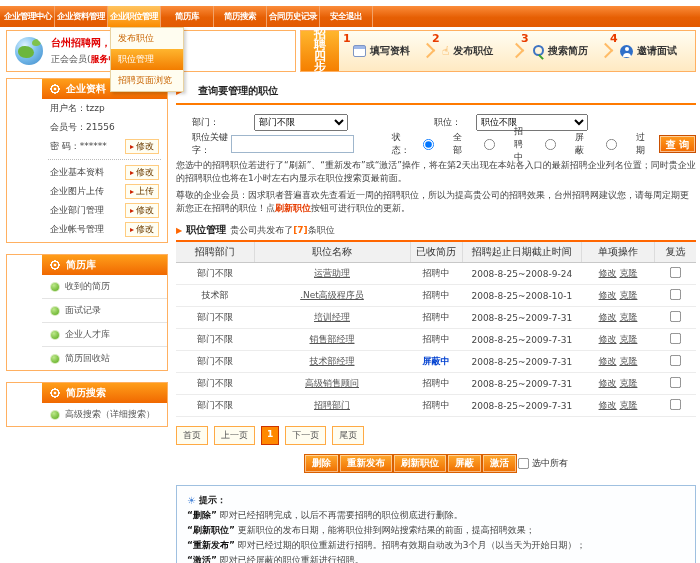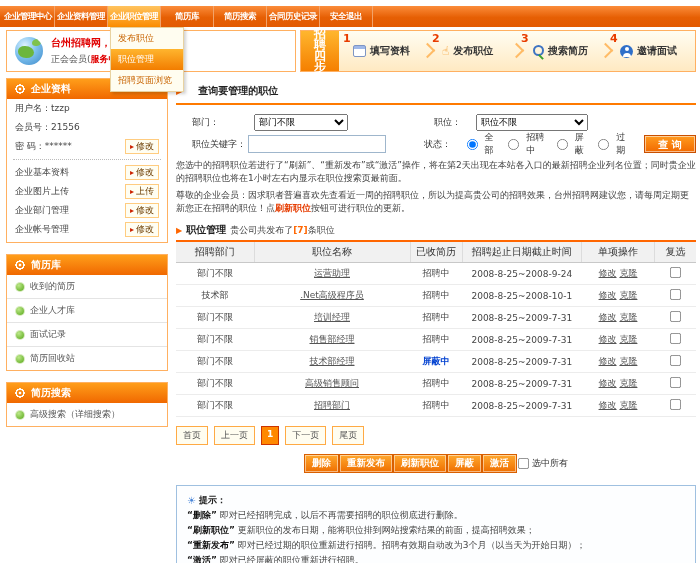--- a/index.html
+++ b/index.html
@@ -51,21 +51,21 @@
   .magnifier-icon::before{content:"";position:absolute;top:0;left:2px;width:7px;height:7px;
         border:2px solid #3f74c2;border-radius:50%;}
   .magnifier-icon::after{content:"";position:absolute;bottom:0;right:0;width:6px;height:2px;
         background:#3aa02a;transform:rotate(45deg);}
   .person-icon{width:13px;height:13px;border-radius:50%;background:#2f6fc9;position:relative;}
   .person-icon::before{content:"";position:absolute;top:2px;left:4.5px;width:4px;height:4px;background:#fff;border-radius:50%;}
   .person-icon::after{content:"";position:absolute;bottom:1px;left:2.5px;width:8px;height:4px;background:#fff;border-radius:4px 4px 0 0;}
 
   
   .sidebar{position:absolute;top:78px;left:6px;width:162px;}
-  .side-box{border:1px solid #ffb061;background:#fff;margin-bottom:11px;}
+  .side-box{border:1px solid #ffb061;background:#fff;margin-bottom:11px;padding-left:35px;}
   .side-header{height:20px;background:linear-gradient(180deg,#ff9e1a,#f06800);color:#fff;font-weight:bold;
         font-size:10px;display:flex;align-items:center;gap:6px;padding-left:8px;}
   .ring-icon{width:10px;height:10px;border-radius:50%;flex:0 0 auto;
         background:radial-gradient(circle,#fff 0 1.5px,rgba(0,0,0,0) 1.6px 2.9px,#fff 3px 4.6px,rgba(0,0,0,0) 4.7px);}
   .info-row{display:flex;justify-content:space-between;align-items:center;padding:3px 8px;color:#444;height:13px;}
   .mini-btn{display:inline-flex;align-items:center;gap:2px;border:1px solid #ffcc80;background:#fffef2;
         color:#6b3c00;padding:0 4px;height:13px;cursor:pointer;}
   .btn-arrow{color:#cc2200;font-size:8px;line-height:8px;}
   .dotted{border-top:1px dotted #bbb;margin:3px 6px;}
   .link-list .litem{display:flex;align-items:center;gap:6px;padding:5px 9px;border-bottom:1px solid #e4e4e4;
@@ -79,21 +79,21 @@
   .sec-title{font-size:10px;font-weight:bold;color:#222;display:flex;align-items:center;gap:16px;}
   .marker{color:#f60;font-size:8px;}
   .orange-rule{border:none;border-top:2px solid #ff7a00;margin:5px 0 6px;}
   .form-row{display:flex;align-items:center;height:22px;color:#333;}
   .lab1{margin-left:16px;width:62px;}
   .lab2{width:42px;}
   .sp{margin-left:86px;}
   select{width:94px;height:17px;font-size:9px;font-family:"DejaVu Sans",sans-serif;}
   select.wide{width:112px;}
   .kw-input{width:148px;height:14px;border:1px solid #9fb6cc;font-size:9px;}
-  .radios{display:flex;align-items:center;gap:5px;}
+  .radios{display:flex;align-items:center;gap:17px;}
   .radios input{margin:0 1px 0 4px;transform:scale(.85);}
   .search-btn{margin-left:14px;width:58px;height:18px;background:linear-gradient(180deg,#ff9b1f,#f26a00);
         border:1px solid #c94f00;box-shadow:inset 0 0 0 1px rgba(255,255,255,.55);color:#fff;font-weight:bold;
         font-size:10px;font-family:"DejaVu Sans",sans-serif;cursor:pointer;padding:0;line-height:15px;}
   .notice{line-height:13px;color:#444;margin:4px 0;}
   .hl-red{color:#e63c00;font-weight:bold;}
   .manage-line{margin:8px 0 2px;display:flex;align-items:center;gap:4px;color:#444;}
   .manage-line b{color:#222;font-size:10px;}
   .count{color:#f60;font-weight:bold;}
 
@@ -238,25 +238,25 @@
         <span class="ring-icon"></span>
         <span>简历库</span>
       </div>
       <div class="link-list">
         <div class="litem">
           <span class="green-bullet"></span>
           <span>收到的简历</span>
         </div>
         <div class="litem">
           <span class="green-bullet"></span>
-          <span>企业人才库</span>
+          <span>面试记录</span>
         </div>
         <div class="litem">
           <span class="green-bullet"></span>
-          <span>面试记录</span>
+          <span>企业人才库</span>
         </div>
         <div class="litem">
           <span class="green-bullet"></span>
           <span>简历回收站</span>
         </div>
       </div>
     </div>
 
     <div class="side-box">
       <div class="side-header">

